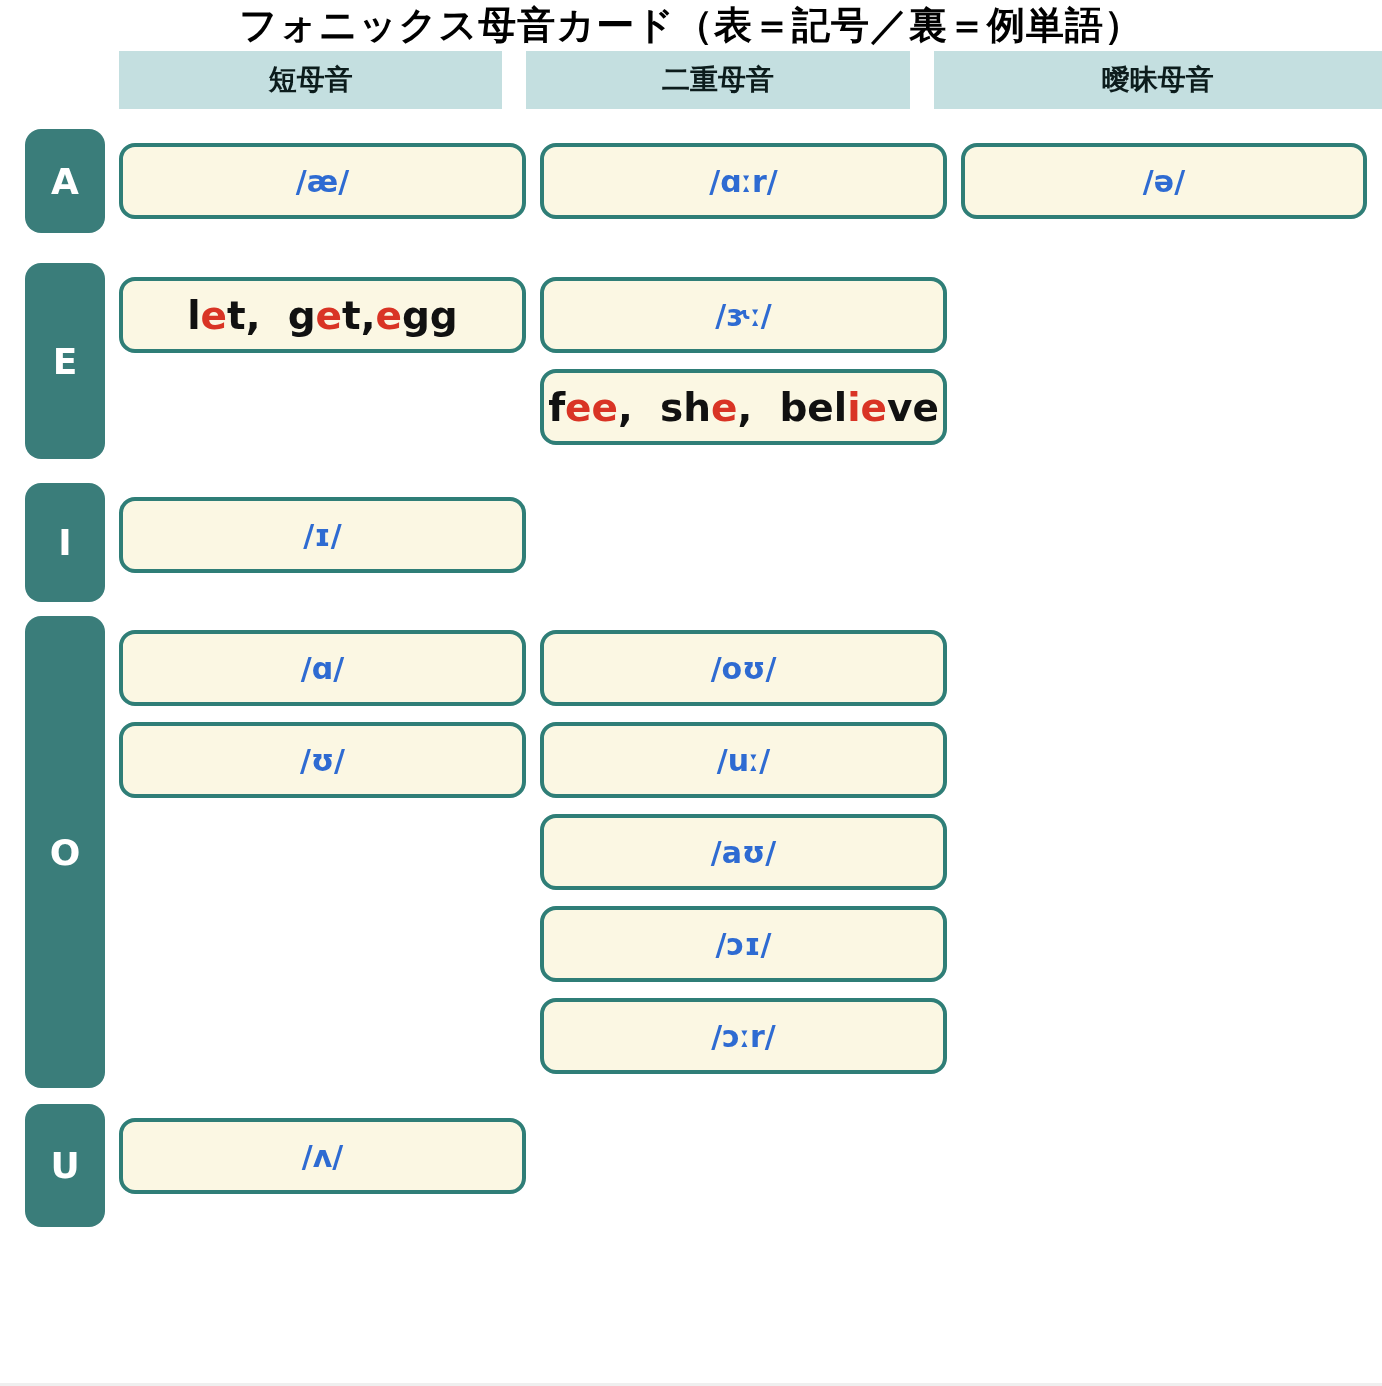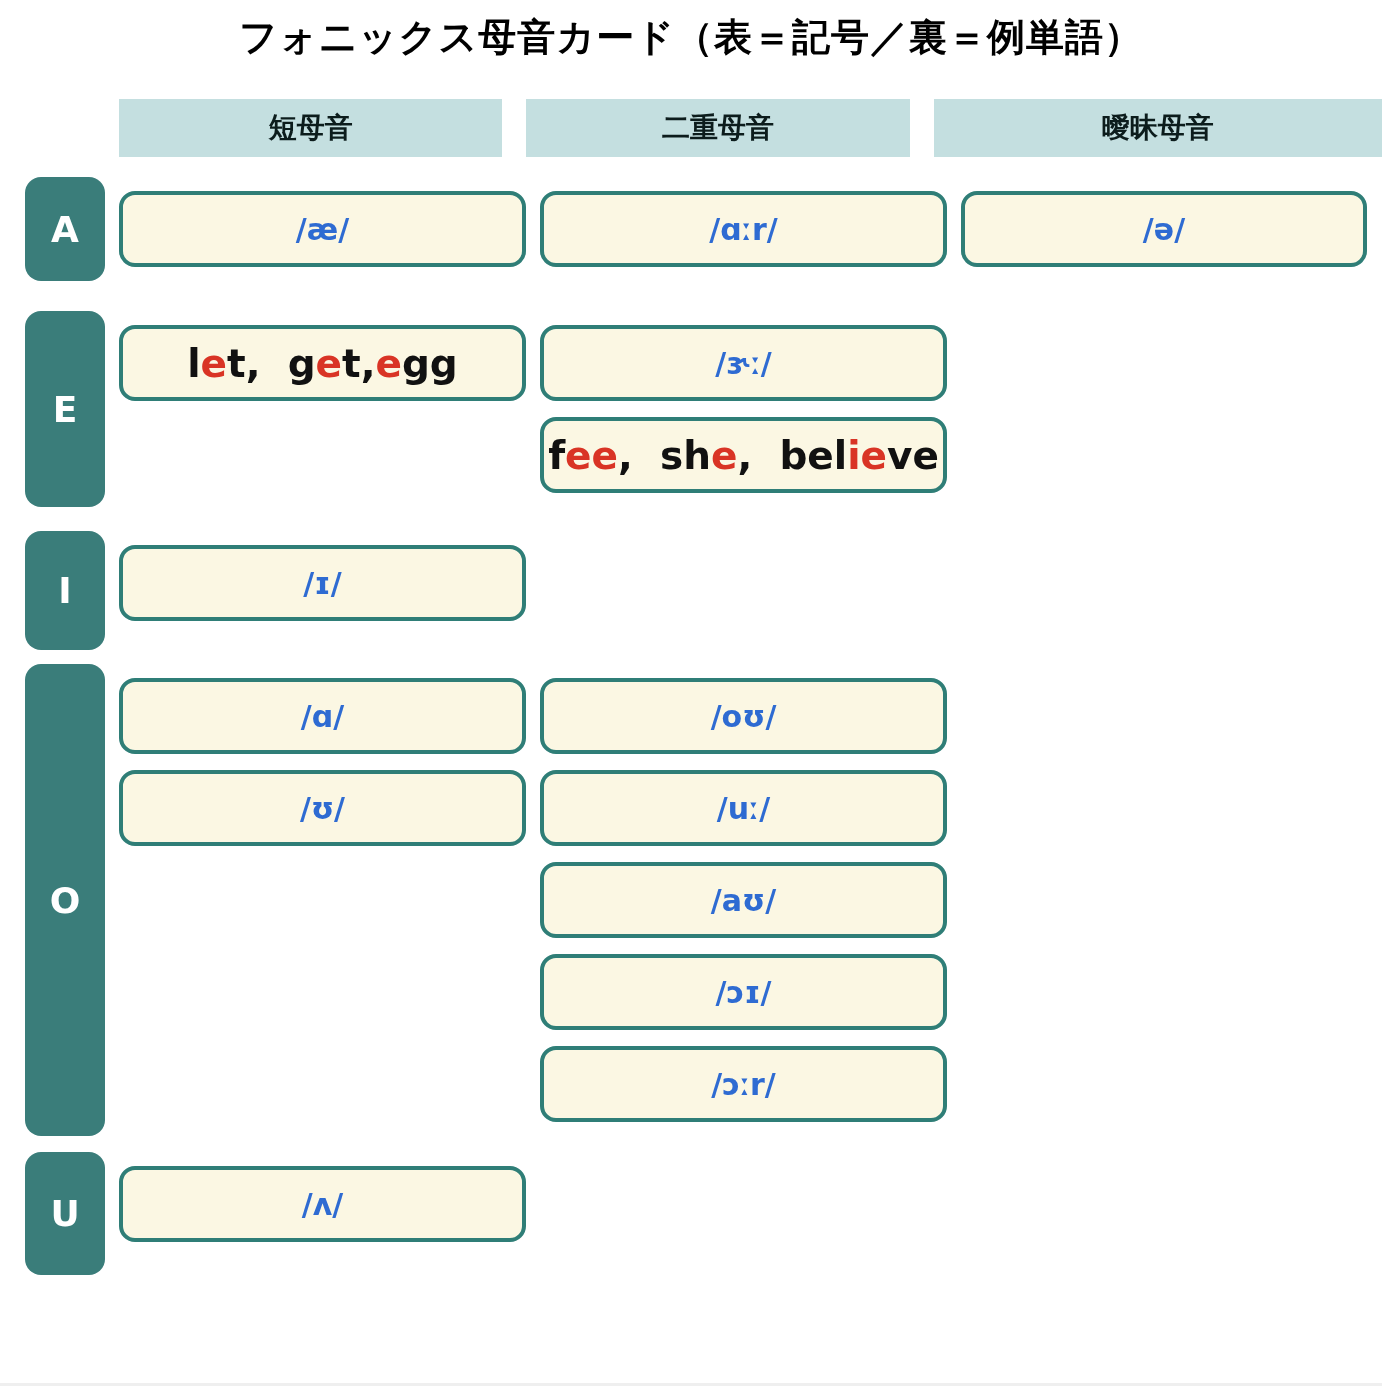--- a/index.html
+++ b/index.html
@@ -11,26 +11,26 @@
     --accent-red:#d93425;
     --base-black:#111111;
   }
   *{box-sizing:border-box;margin:0;padding:0;}
   html,body{background:#ffffff;}
   body{
     width:1382px;height:1386px;overflow:hidden;position:relative;
     font-family:"DejaVu Sans","Liberation Sans",sans-serif;
   }
   .page-title{
-    padding-top:12px;text-align:center;
+    padding-top:0;text-align:center;
     font-size:38px;font-weight:bold;color:#000;
     letter-spacing:1px;
   }
   .header-row{
-    margin-left:119px;margin-top:36px;
+    margin-left:119px;
     display:flex;gap:24px;border-radius:7px;
   }
   .hdr{
     width:407px;height:58px;background:var(--header-bg);
     display:flex;align-items:center;justify-content:center;
     font-size:28px;font-weight:bold;color:#0c1c1c;
   }
   .hdr:last-child{width:476px;}
   #rows{margin-top:20px;padding-left:25px;}
   .row{display:flex;gap:14px;align-items:stretch;}

